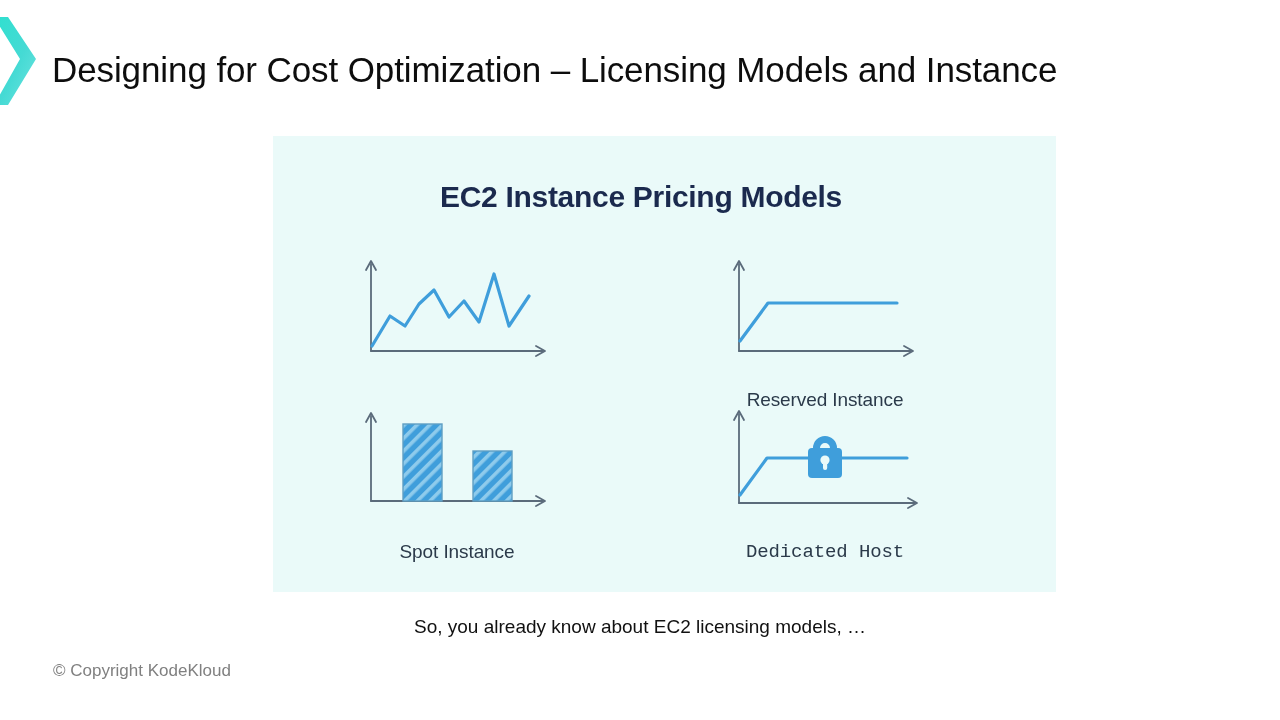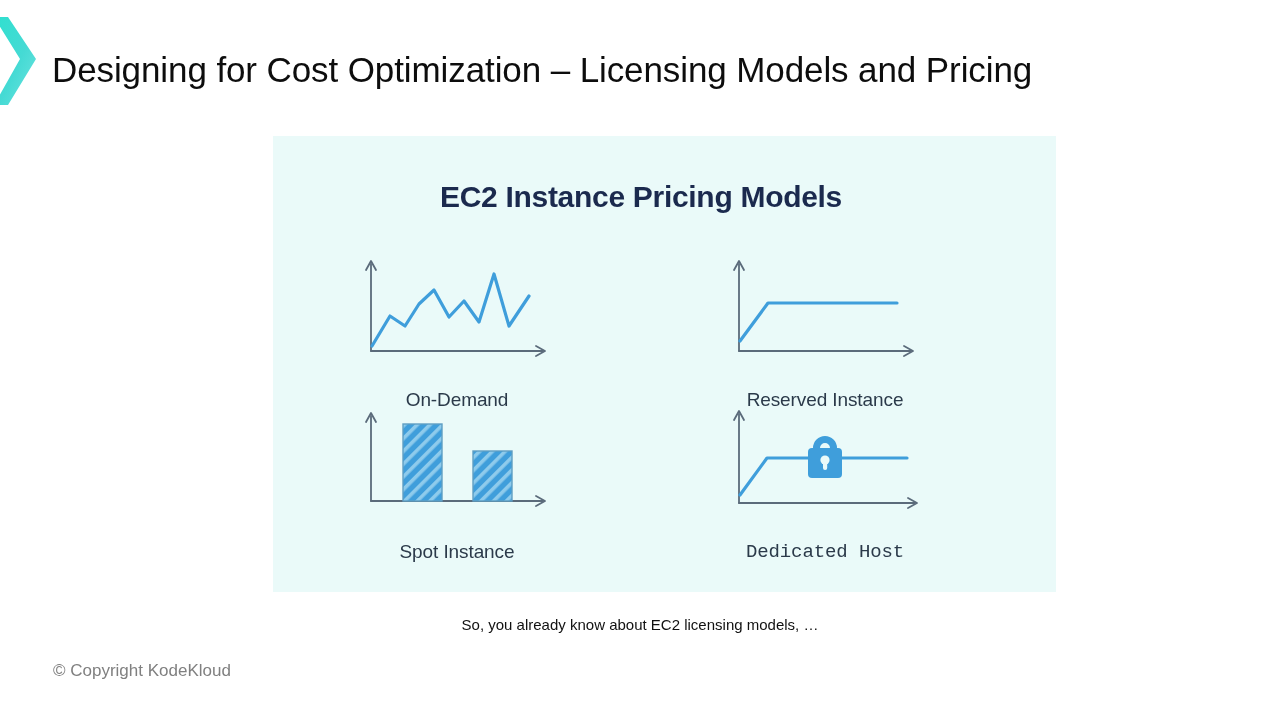--- a/index.html
+++ b/index.html
@@ -94,21 +94,21 @@
     letter-spacing: -0.1px;
   }
 
   
   .caption {
     position: absolute;
     left: 0;
     top: 616px;
     width: 1280px;
     text-align: center;
-    font-size: 15px;
+    font-size: 19px;
     color: #111111;
   }
 
   
   .footer-copyright {
     position: absolute;
     left: 53px;
     top: 661px;
     font-size: 17px;
     color: #808080;
@@ -123,39 +123,38 @@
       <linearGradient id="chevGrad" x1="0" y1="0" x2="1" y2="1">
         <stop offset="0%" stop-color="#2fe0cf"></stop>
         <stop offset="55%" stop-color="#45dad4"></stop>
         <stop offset="100%" stop-color="#6ee4e0"></stop>
       </linearGradient>
     </defs>
     <path d="M0 3 L14 3 L42 45 L14 91 L0 91 L26 45 Z" fill="url(#chevGrad)"></path>
   </svg>
 </div>
 
-<div class="slide-title">Designing for Cost Optimization – Licensing Models and Pricing</div>
+<div class="slide-title">Designing for Cost Optimization – Licensing Models and Instance</div>
 
 <div class="figure-panel">
 
   <div class="figure-heading">EC2 Instance Pricing Models</div>
 
   <div class="quadrants">
 
     <div class="quadrant q-top-left">
       <svg class="chart-svg" width="200" height="112" viewBox="0 0 200 112">
         <g stroke="#5b6b7b" stroke-width="1.8" fill="none" stroke-linecap="round">
           <line x1="14" y1="10" x2="14" y2="97"></line>
           <polyline points="9,16 14,7 19,16" stroke-linejoin="round"></polyline>
           <line x1="14" y1="97" x2="186" y2="97"></line>
           <polyline points="179,92 188,97 179,102" stroke-linejoin="round"></polyline>
         </g>
         <polyline points="15,92 33,62 48,72 62,50 77,36 92,63 107,47 122,68 137,20 152,72 172,42" fill="none" stroke="#3f9edb" stroke-width="3.2" stroke-linejoin="round" stroke-linecap="round"></polyline>
       </svg>
-      <div class="quadrant-label">On-Demand</div>
     </div>
 
     <div class="quadrant q-top-right">
       <svg class="chart-svg" width="200" height="112" viewBox="0 0 200 112">
         <g stroke="#5b6b7b" stroke-width="1.8" fill="none" stroke-linecap="round">
           <line x1="14" y1="10" x2="14" y2="97"></line>
           <polyline points="9,16 14,7 19,16" stroke-linejoin="round"></polyline>
           <line x1="14" y1="97" x2="186" y2="97"></line>
           <polyline points="179,92 188,97 179,102" stroke-linejoin="round"></polyline>
         </g>

